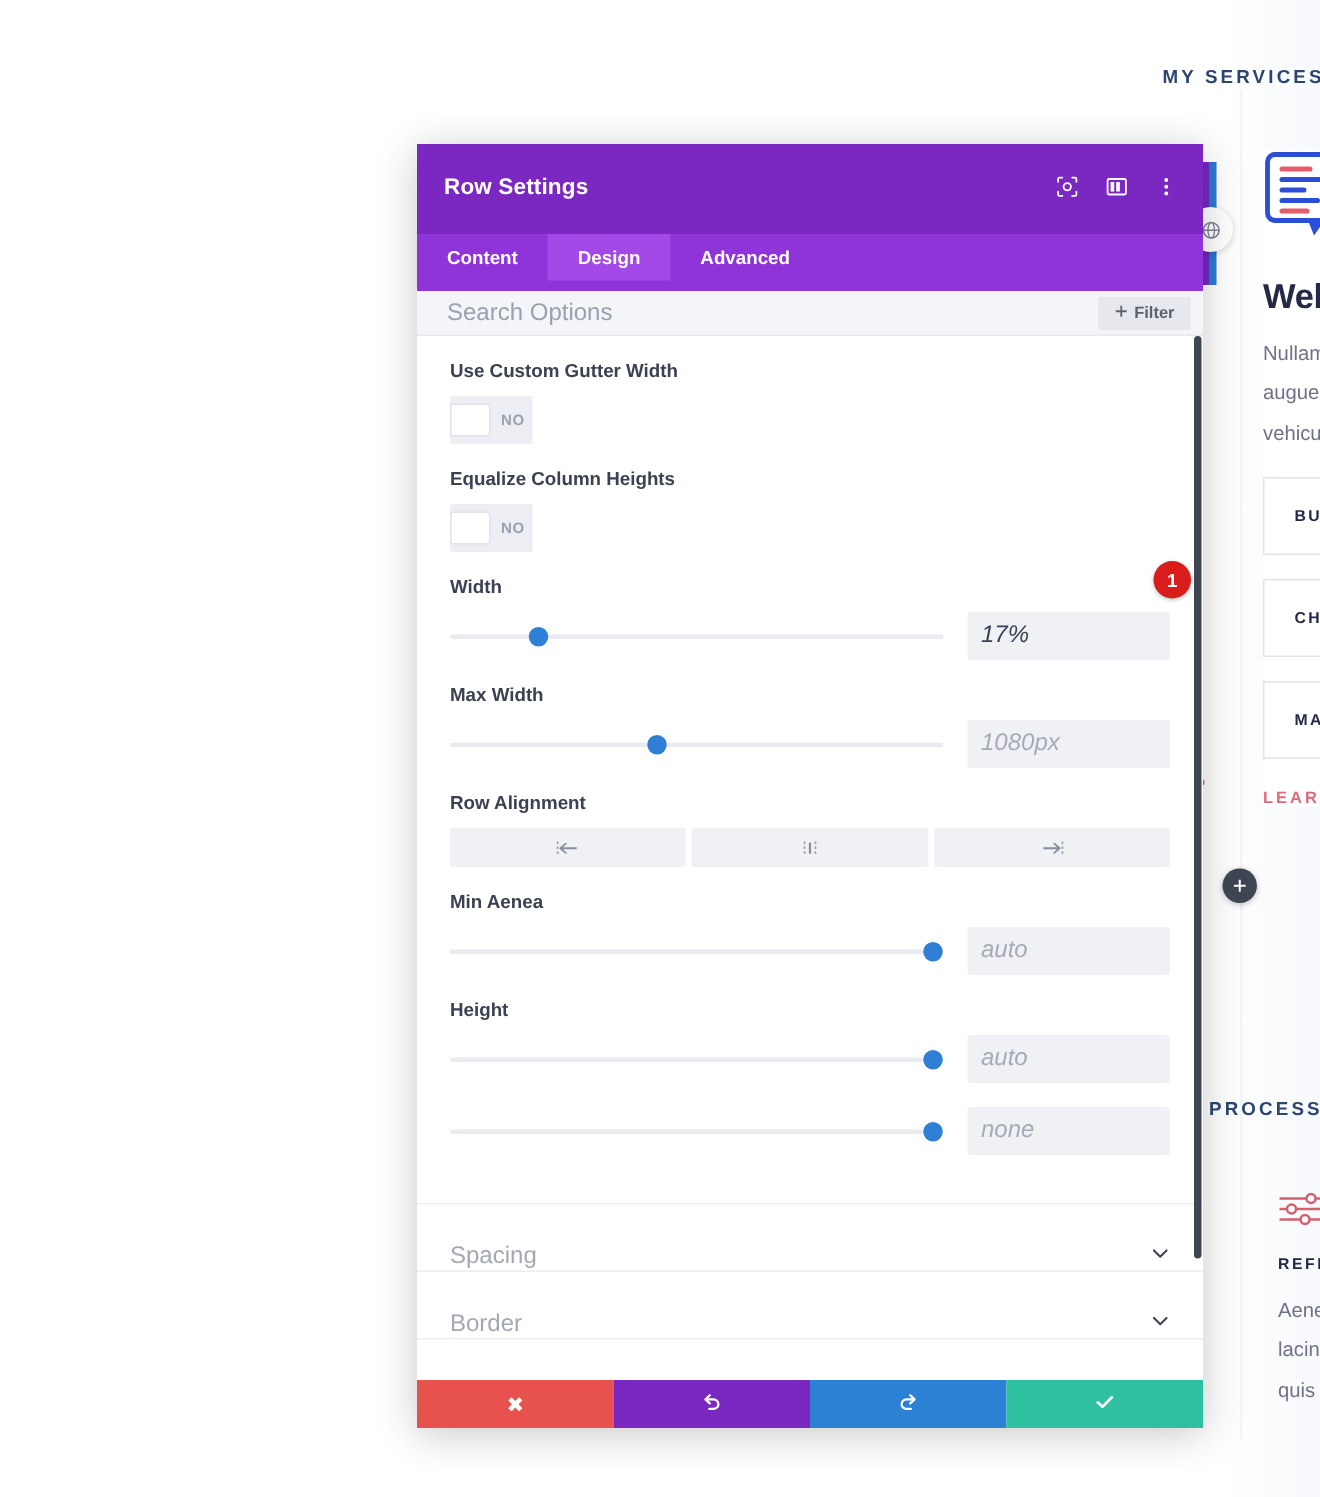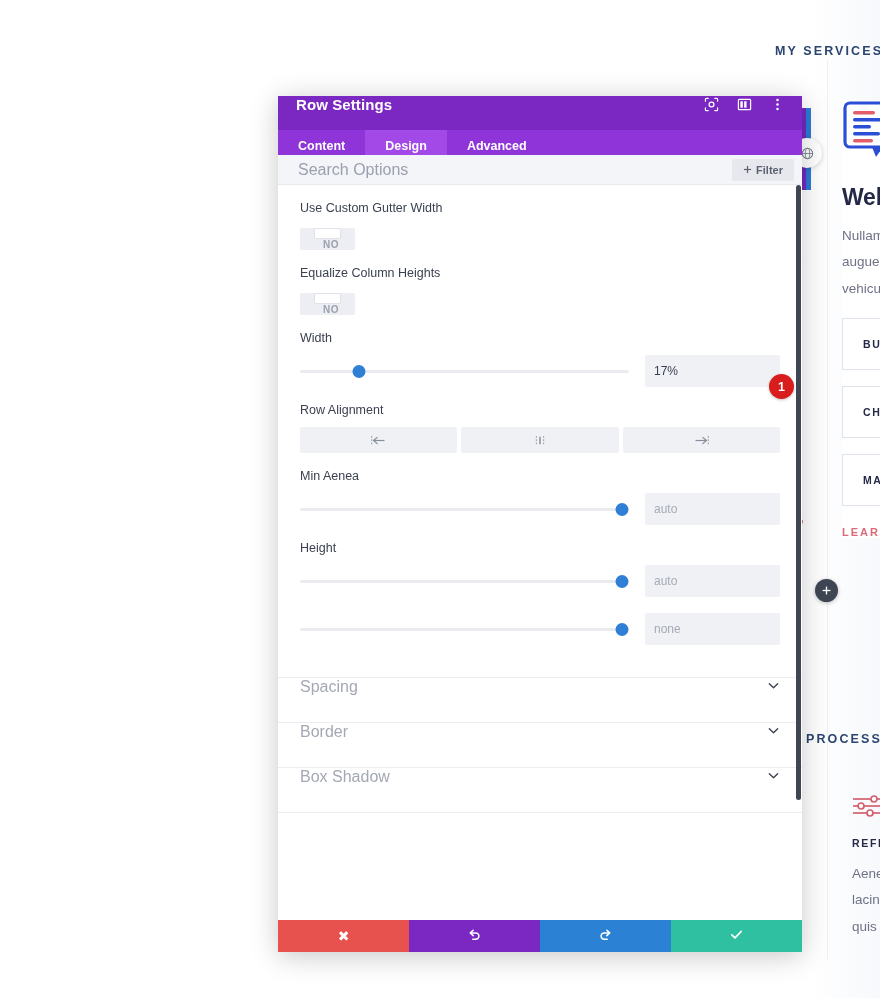--- a/index.html
+++ b/index.html
@@ -87,28 +87,28 @@
   
   .modal {
     position: absolute; left: 278px; top: 96px;
     width: 524px; height: 856px;
     background: #ffffff;
     box-shadow: 0 4px 26px rgba(0,0,0,.22);
     display: flex; flex-direction: column; overflow: hidden;
   }
 
   .modal-titlebar {
-    height: 34px; background: #7b28c2; display: flex; align-items: flex-start;
+    height: 60px; background: #7b28c2; display: flex; align-items: center;
     padding: 0 16px 4px 18px; flex: 0 0 auto;
   }
   .modal-title { color: #fff; font-size: 15px; font-weight: 700; letter-spacing: .1px; }
   .titlebar-actions { margin-left: auto; display: flex; align-items: center; gap: 16px; }
   .tb-icon { width: 17px; height: 17px; display: flex; align-items: center; justify-content: center; cursor: pointer; }
 
-  .modal-tabs { height: 25px; background: #8e34d8; display: flex; flex: 0 0 auto; }
+  .modal-tabs { height: 38px; background: #8e34d8; display: flex; flex: 0 0 auto; }
   .tab {
     height: 31px; padding: 0 20px; display: flex; align-items: center;
     color: #ffffff; font-size: 12.5px; font-weight: 700; cursor: pointer; white-space: nowrap;
   }
   .tab.active { background: #a349e8; }
 
   .search-row {
     height: 30px; background: #f4f5f8; border-bottom: 1px solid #e7e9ef;
     display: flex; align-items: center; padding: 0 8px 0 20px; flex: 0 0 auto;
   }
@@ -125,49 +125,49 @@
   .modal-body { flex: 1 1 auto; position: relative; overflow: hidden; background: #fff; }
 
   .scroll-area { position: absolute; inset: 0; overflow: hidden; }
 
   .section-sizing { padding: 16px 22px 10px 22px; }
   .section-head { display: flex; align-items: center; margin-bottom: 14px; }
   .section-title { font-size: 17px; color: #5b9ad1; font-weight: 400; letter-spacing: .1px; }
   .section-head-actions { margin-left: auto; display: flex; align-items: center; gap: 14px; color: #7c8391; }
 
   .field { margin-bottom: 16px; }
-  .field-label { font-size: 12.5px; font-weight: 400; color: #3b4150; margin-bottom: 10px; }
-
-  .toggle { display: inline-flex; align-items: center; background: #eceef3; border-radius: 2px; height: 22px; width: 55px; flex-direction: column; }
+  .field-label { font-size: 12.5px; font-weight: 700; color: #3b4150; margin-bottom: 10px; }
+
+  .toggle { display: inline-flex; align-items: center; background: #eceef3; border-radius: 2px; height: 32px; width: 55px; }
   .toggle-knob { width: 27px; height: 22px; background: #ffffff; border: 1px solid #dfe2e9; border-radius: 2px; }
   .toggle-text { font-size: 10px; font-weight: 700; color: #9aa0ae; margin-left: 7px; letter-spacing: .4px; }
 
   .slider-row { display: flex; align-items: center; gap: 16px; }
   .slider { position: relative; flex: 1 1 auto; height: 14px; }
   .slider-track { position: absolute; top: 6px; left: 0; right: 0; height: 3px; background: #e9ebf0; border-radius: 2px; }
   .slider-handle {
     position: absolute; top: 1px; width: 13px; height: 13px; border-radius: 50%;
     background: #2f80d4; transform: translateX(-50%); cursor: grab;
   }
   .value-box {
     width: 135px; flex: 0 0 135px; height: 25px; background: #eff1f5; border-radius: 2px;
     display: flex; align-items: center; padding: 16px 9px;
-    font-size: 12px; color: #3b4150;
+    font-size: 16px; color: #3b4150; font-style: italic;
   }
   .value-box.placeholder { color: #a6abb7; }
 
   .align-group { display: flex; gap: 4px; }
   .align-btn {
     flex: 1 1 0; height: 26px; background: #eff1f5; border-radius: 2px;
     display: flex; align-items: center; justify-content: center; cursor: pointer; color: #878d9b;
   }
 
   .acc-list { border-top: 1px solid #ebedf1; }
   .acc-item {
-    height: 45px; border-bottom: 1px solid #ebedf1; display: flex; align-items: flex-start;
+    height: 45px; border-bottom: 1px solid #ebedf1; display: flex; align-items: flex-end;
     padding: 0 22px; cursor: pointer;
   }
   .acc-label { font-size: 16px; color: #a3a8b4; font-weight: 400; }
   .acc-chevron { margin-left: auto; color: #3d4350; }
 
   .modal-scrollbar {
     position: absolute; right: 1px; top: 0; width: 5px;
     background: #3e4654; border-radius: 3px;
   }
 
@@ -338,20 +338,30 @@
             <div class="field-label">Width</div>
             <div class="slider-row">
               <div class="slider">
                 <div class="slider-track"></div>
                 <div class="slider-handle" style="left:18%"></div>
               </div>
               <div class="value-box">17%</div>
             </div>
           </div>
 
+          <div class="field">
+            <div class="field-label">Max Width</div>
+            <div class="slider-row">
+              <div class="slider">
+                <div class="slider-track"></div>
+                <div class="slider-handle" style="left:42%"></div>
+              </div>
+              <div class="value-box placeholder">1080px</div>
+            </div>
+          </div>
 
           <div class="field">
             <div class="field-label">Row Alignment</div>
             <div class="align-group">
               <div class="align-btn">
                 <svg viewBox="0 0 22 14" width="20" height="13">
                   <line x1="3" y1="2" x2="3" y2="12" stroke="#9aa0ae" stroke-width="1.2" stroke-dasharray="2 1.6"></line>
                   <line x1="5" y1="7" x2="17" y2="7" stroke="#878d9b" stroke-width="1.3"></line>
                   <polyline points="9,3.6 5,7 9,10.4" fill="none" stroke="#878d9b" stroke-width="1.3" stroke-linecap="round" stroke-linejoin="round"></polyline>
                 </svg>

